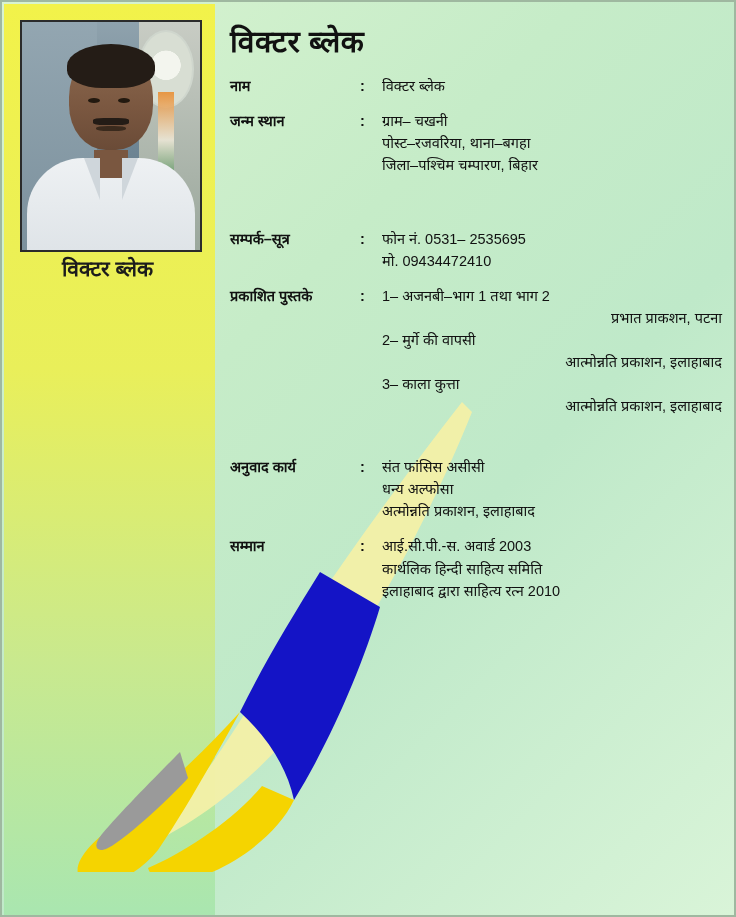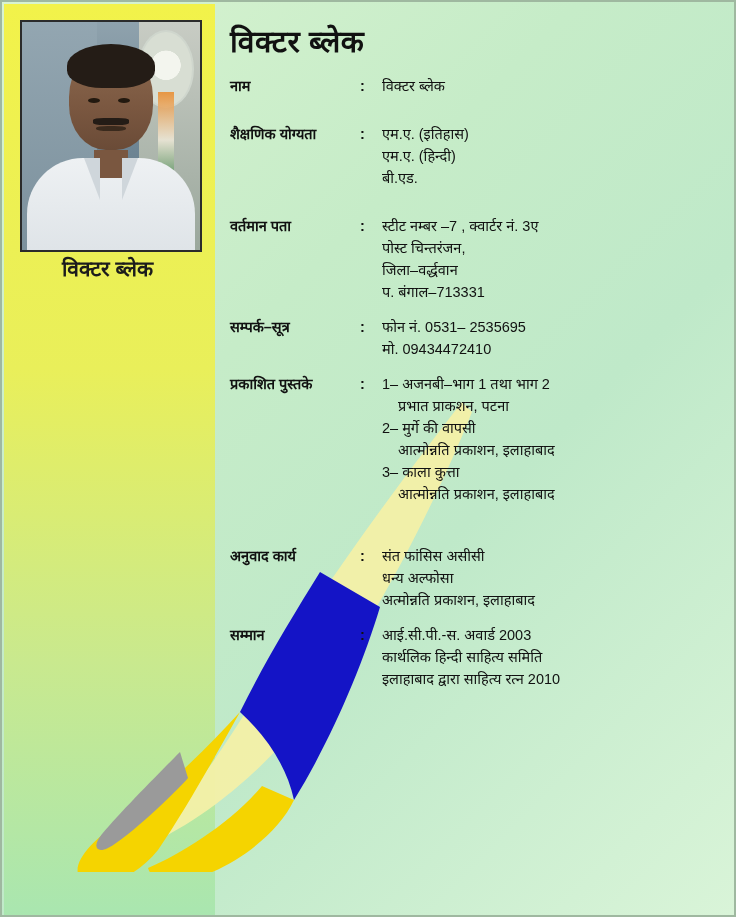--- a/index.html
+++ b/index.html
@@ -183,21 +183,21 @@
     color: #111;
     padding: 0;
     line-height: 1.52;
     margin-top: 17px;
   }
   td.label { width: 130px; font-weight: 700; white-space: nowrap; }
   td.colon { width: 22px; font-weight: 700; }
   td.value { width: 340px; }
   tr.spacer td { height: 13px; font-size: 0; line-height: 0; }
   .vline { display: block; }
-  .vline.indent { padding-left: 16px; }
+  .vline.indent { padding-left: 16px; text-align: right; }
 </style>
 </head>
 <body>
 
 <div id="page">
 
   <div id="left-band"></div>
 
   <svg id="pen-art" viewBox="0 0 420 470" xmlns="http://www.w3.org/2000/svg">
     <path d="M400 0 C330 90 250 200 190 300 C150 365 110 420 70 450 C120 430 180 390 230 330 C300 245 370 110 410 10 Z" fill="#f3f0a8" opacity="0.95"></path>
@@ -234,47 +234,37 @@
           <tr>
             <td class="label">नाम</td>
             <td class="colon">:</td>
             <td class="value">
               <span class="vline">विक्टर ब्लेक</span>
             </td>
           </tr>
           <tr class="spacer">
             <td colspan="3"></td>
           </tr>
-          <tr class="spacer">
-            <td colspan="3"></td>
-          </tr>
-          <tr>
-            <td class="label">शैक्षणिक योग्यता</td>
-            <td class="colon">:</td>
-            <td class="value">
-              <span class="vline">एम.ए. (इतिहास)</span>
-              <span class="vline">एम.ए. (हिन्दी)</span>
-              <span class="vline">बी.एड.</span>
-            </td>
-          </tr>
-          <tr class="spacer">
-            <td colspan="3"></td>
-          </tr>
-          <tr class="spacer">
-            <td colspan="3"></td>
-          </tr>
-          <tr>
-            <td class="label">वर्तमान पता</td>
-            <td class="colon">:</td>
-            <td class="value">
-              <span class="vline">स्टीट नम्बर  –7 , क्वार्टर नं. 3ए</span>
-              <span class="vline">पोस्ट चिन्तरंजन,</span>
-              <span class="vline">जिला–वर्द्धवान</span>
-              <span class="vline">प. बंगाल–713331</span>
-            </td>
+          <tr>
+            <td class="label">जन्म स्थान</td>
+            <td class="colon">:</td>
+            <td class="value">
+              <span class="vline">ग्राम– चखनी</span>
+              <span class="vline">पोस्ट–रजवरिया, थाना–बगहा</span>
+              <span class="vline">जिला–पश्चिम चम्पारण, बिहार</span>
+            </td>
+          </tr>
+          <tr class="spacer">
+            <td colspan="3"></td>
+          </tr>
+          <tr class="spacer">
+            <td colspan="3"></td>
+          </tr>
+          <tr class="spacer">
+            <td colspan="3"></td>
           </tr>
           <tr class="spacer">
             <td colspan="3"></td>
           </tr>
           <tr>
             <td class="label">सम्पर्क–सूत्र</td>
             <td class="colon">:</td>
             <td class="value">
               <span class="vline">फोन नं. 0531– 2535695</span>
               <span class="vline">मो.  09434472410</span>

